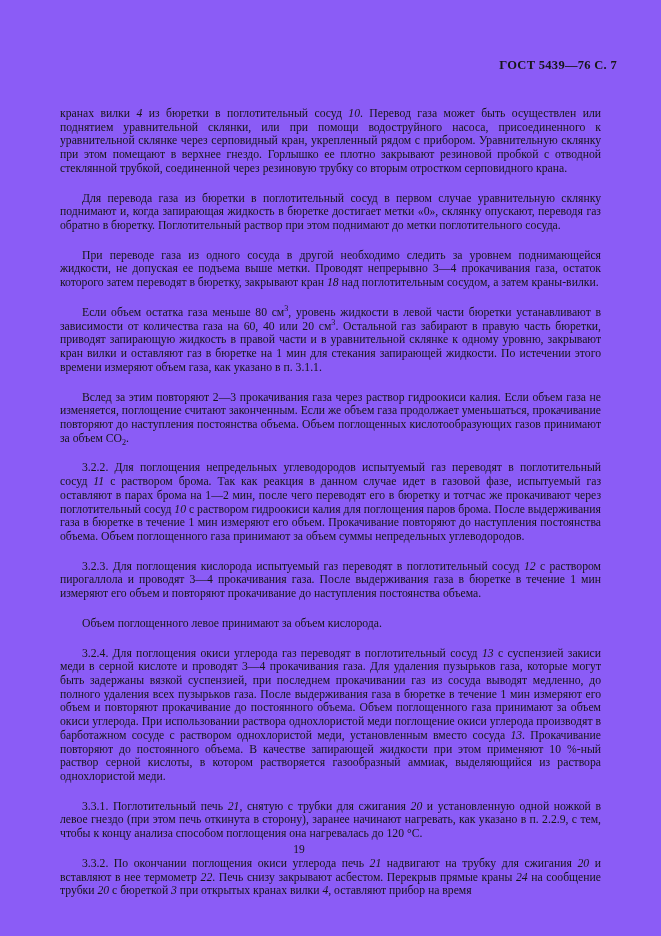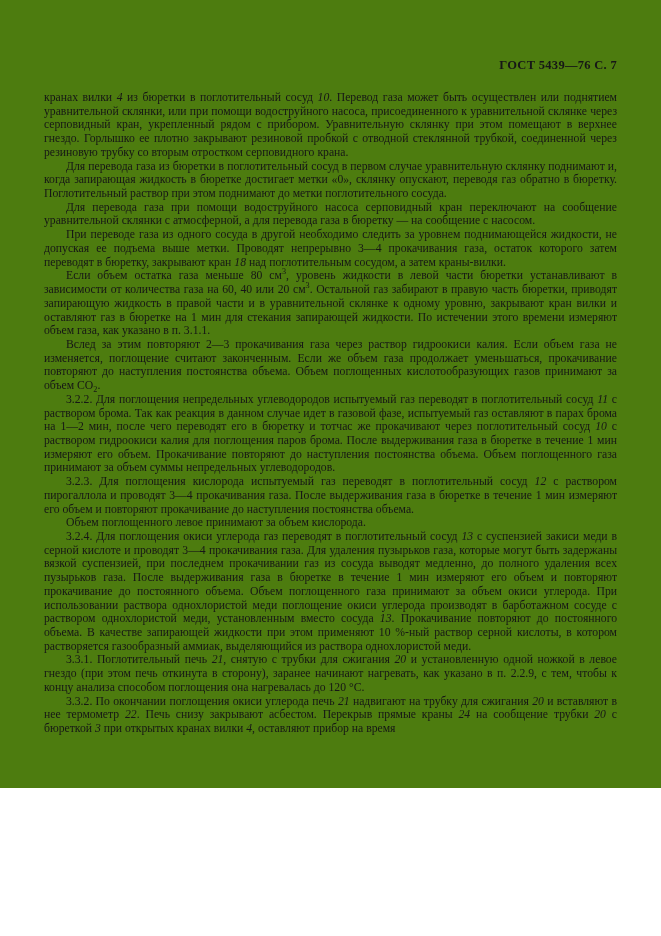--- a/index.html
+++ b/index.html
@@ -3,22 +3,22 @@
 <meta charset="utf-8">
 <style>
   html, body {
     margin: 0;
     padding: 0;
     background: #ffffff;
   }
   .page {
     position: relative;
     width: 661px;
-    height: 788px;
-    background: #4d7c0f;
+    height: 936px;
+    background: #8b5cf6;
     font-family: "Liberation Serif", "DejaVu Serif", serif;
     color: #161616;
     overflow: hidden;
   }
   .doc-header {
     position: absolute;
     top: 58px;
     left: 44px;
     width: 573px;
     text-align: right;
@@ -30,21 +30,21 @@
   .doc-body {
     position: absolute;
     top: 91px;
     left: 44px;
     width: 573px;
     font-size: 11.7px;
     line-height: 13.72px;
     text-align: justify;
   }
   .doc-body p {
-    margin: 0;
+    margin: 16px;
     padding: 0;
   }
   .doc-body p.indent {
     text-indent: 22px;
   }
   .doc-body sup, .doc-body sub {
     font-size: 0.7em;
     line-height: 0;
   }
   .run-i { font-style: italic; }
@@ -60,21 +60,20 @@
 </style>
 </head>
 <body>
 
 <div class="page">
   <div class="doc-header">ГОСТ 5439—76 С. 7</div>
 
   <div class="doc-body">
       <p class=""><span>кранах вилки </span><span class="run-i">4</span><span> из бюретки в поглотительный сосуд </span><span class="run-i">10</span><span>. Перевод газа может быть осуществлен или поднятием уравнительной склянки, или при помощи водоструйного насоса, присоединенного к уравнительной склянке через серповидный кран, укрепленный рядом с прибором. Уравнительную склянку при этом помещают в верхнее гнездо. Горлышко ее плотно закрывают резиновой пробкой с отводной стеклянной трубкой, соединенной через резиновую трубку со вторым отростком серповидного крана.</span></p>
       <p class="indent"><span>Для перевода газа из бюретки в поглотительный сосуд в первом случае уравнительную склянку поднимают и, когда запирающая жидкость в бюретке достигает метки «0», склянку опускают, переводя газ обратно в бюретку. Поглотительный раствор при этом поднимают до метки поглотительного сосуда.</span></p>
-      <p class="indent"><span>Для перевода газа при помощи водоструйного насоса серповидный кран переключают на сообщение уравнительной склянки с атмосферной, а для перевода газа в бюретку — на сообщение с насосом.</span></p>
       <p class="indent"><span>При переводе газа из одного сосуда в другой необходимо следить за уровнем поднимающейся жидкости, не допуская ее подъема выше метки. Проводят непрерывно 3—4 прокачивания газа, остаток которого затем переводят в бюретку, закрывают кран </span><span class="run-i">18</span><span> над поглотительным сосудом, а затем краны-вилки.</span></p>
       <p class="indent"><span>Если объем остатка газа меньше 80 см</span><sup>3</sup><span>, уровень жидкости в левой части бюретки устанавливают в зависимости от количества газа на 60, 40 или 20 см</span><sup>3</sup><span>. Остальной газ забирают в правую часть бюретки, приводят запирающую жидкость в правой части и в уравнительной склянке к одному уровню, закрывают кран вилки и оставляют газ в бюретке на 1 мин для стекания запирающей жидкости. По истечении этого времени измеряют объем газа, как указано в п. 3.1.1.</span></p>
       <p class="indent"><span>Вслед за этим повторяют 2—3 прокачивания газа через раствор гидроокиси калия. Если объем газа не изменяется, поглощение считают законченным. Если же объем газа продолжает уменьшаться, прокачивание повторяют до наступления постоянства объема. Объем поглощенных кислотообразующих газов принимают за объем СО</span><sub>2</sub><span>.</span></p>
       <p class="indent"><span>3.2.2. Для поглощения непредельных углеводородов испытуемый газ переводят в поглотительный сосуд </span><span class="run-i">11</span><span> с раствором брома. Так как реакция в данном случае идет в газовой фазе, испытуемый газ оставляют в парах брома на 1—2 мин, после чего переводят его в бюретку и тотчас же прокачивают через поглотительный сосуд </span><span class="run-i">10</span><span> с раствором гидроокиси калия для поглощения паров брома. После выдерживания газа в бюретке в течение 1 мин измеряют его объем. Прокачивание повторяют до наступления постоянства объема. Объем поглощенного газа принимают за объем суммы непредельных углеводородов.</span></p>
       <p class="indent"><span>3.2.3. Для поглощения кислорода испытуемый газ переводят в поглотительный сосуд </span><span class="run-i">12</span><span> с раствором пирогаллола и проводят 3—4 прокачивания газа. После выдерживания газа в бюретке в течение 1 мин измеряют его объем и повторяют прокачивание до наступления постоянства объема.</span></p>
       <p class="indent"><span>Объем поглощенного левое принимают за объем кислорода.</span></p>
       <p class="indent"><span>3.2.4. Для поглощения окиси углерода газ переводят в поглотительный сосуд </span><span class="run-i">13</span><span> с суспензией закиси меди в серной кислоте и проводят 3—4 прокачивания газа. Для удаления пузырьков газа, которые могут быть задержаны вязкой суспензией, при последнем прокачивании газ из сосуда выводят медленно, до полного удаления всех пузырьков газа. После выдерживания газа в бюретке в течение 1 мин измеряют его объем и повторяют прокачивание до постоянного объема. Объем поглощенного газа принимают за объем окиси углерода. При использовании раствора однохлористой меди поглощение окиси углерода производят в барботажном сосуде с раствором однохлористой меди, установленным вместо сосуда </span><span class="run-i">13</span><span>. Прокачивание повторяют до постоянного объема. В качестве запирающей жидкости при этом применяют 10 %-ный раствор серной кислоты, в котором растворяется газообразный аммиак, выделяющийся из раствора однохлористой меди.</span></p>
       <p class="indent"><span>3.3.1. Поглотительный печь </span><span class="run-i">21</span><span>, снятую с трубки для сжигания </span><span class="run-i">20</span><span> и установленную одной ножкой в левое гнездо (при этом печь откинута в сторону), заранее начинают нагревать, как указано в п. 2.2.9, с тем, чтобы к концу анализа способом поглощения она нагревалась до 120 °С.</span></p>
       <p class="indent"><span>3.3.2. По окончании поглощения окиси углерода печь </span><span class="run-i">21</span><span> надвигают на трубку для сжигания </span><span class="run-i">20</span><span> и вставляют в нее термометр </span><span class="run-i">22</span><span>. Печь снизу закрывают асбестом. Перекрыв прямые краны </span><span class="run-i">24</span><span> на сообщение трубки </span><span class="run-i">20</span><span> с бюреткой </span><span class="run-i">3</span><span> при открытых кранах вилки </span><span class="run-i">4</span><span>, оставляют прибор на время</span></p>
     </div>

